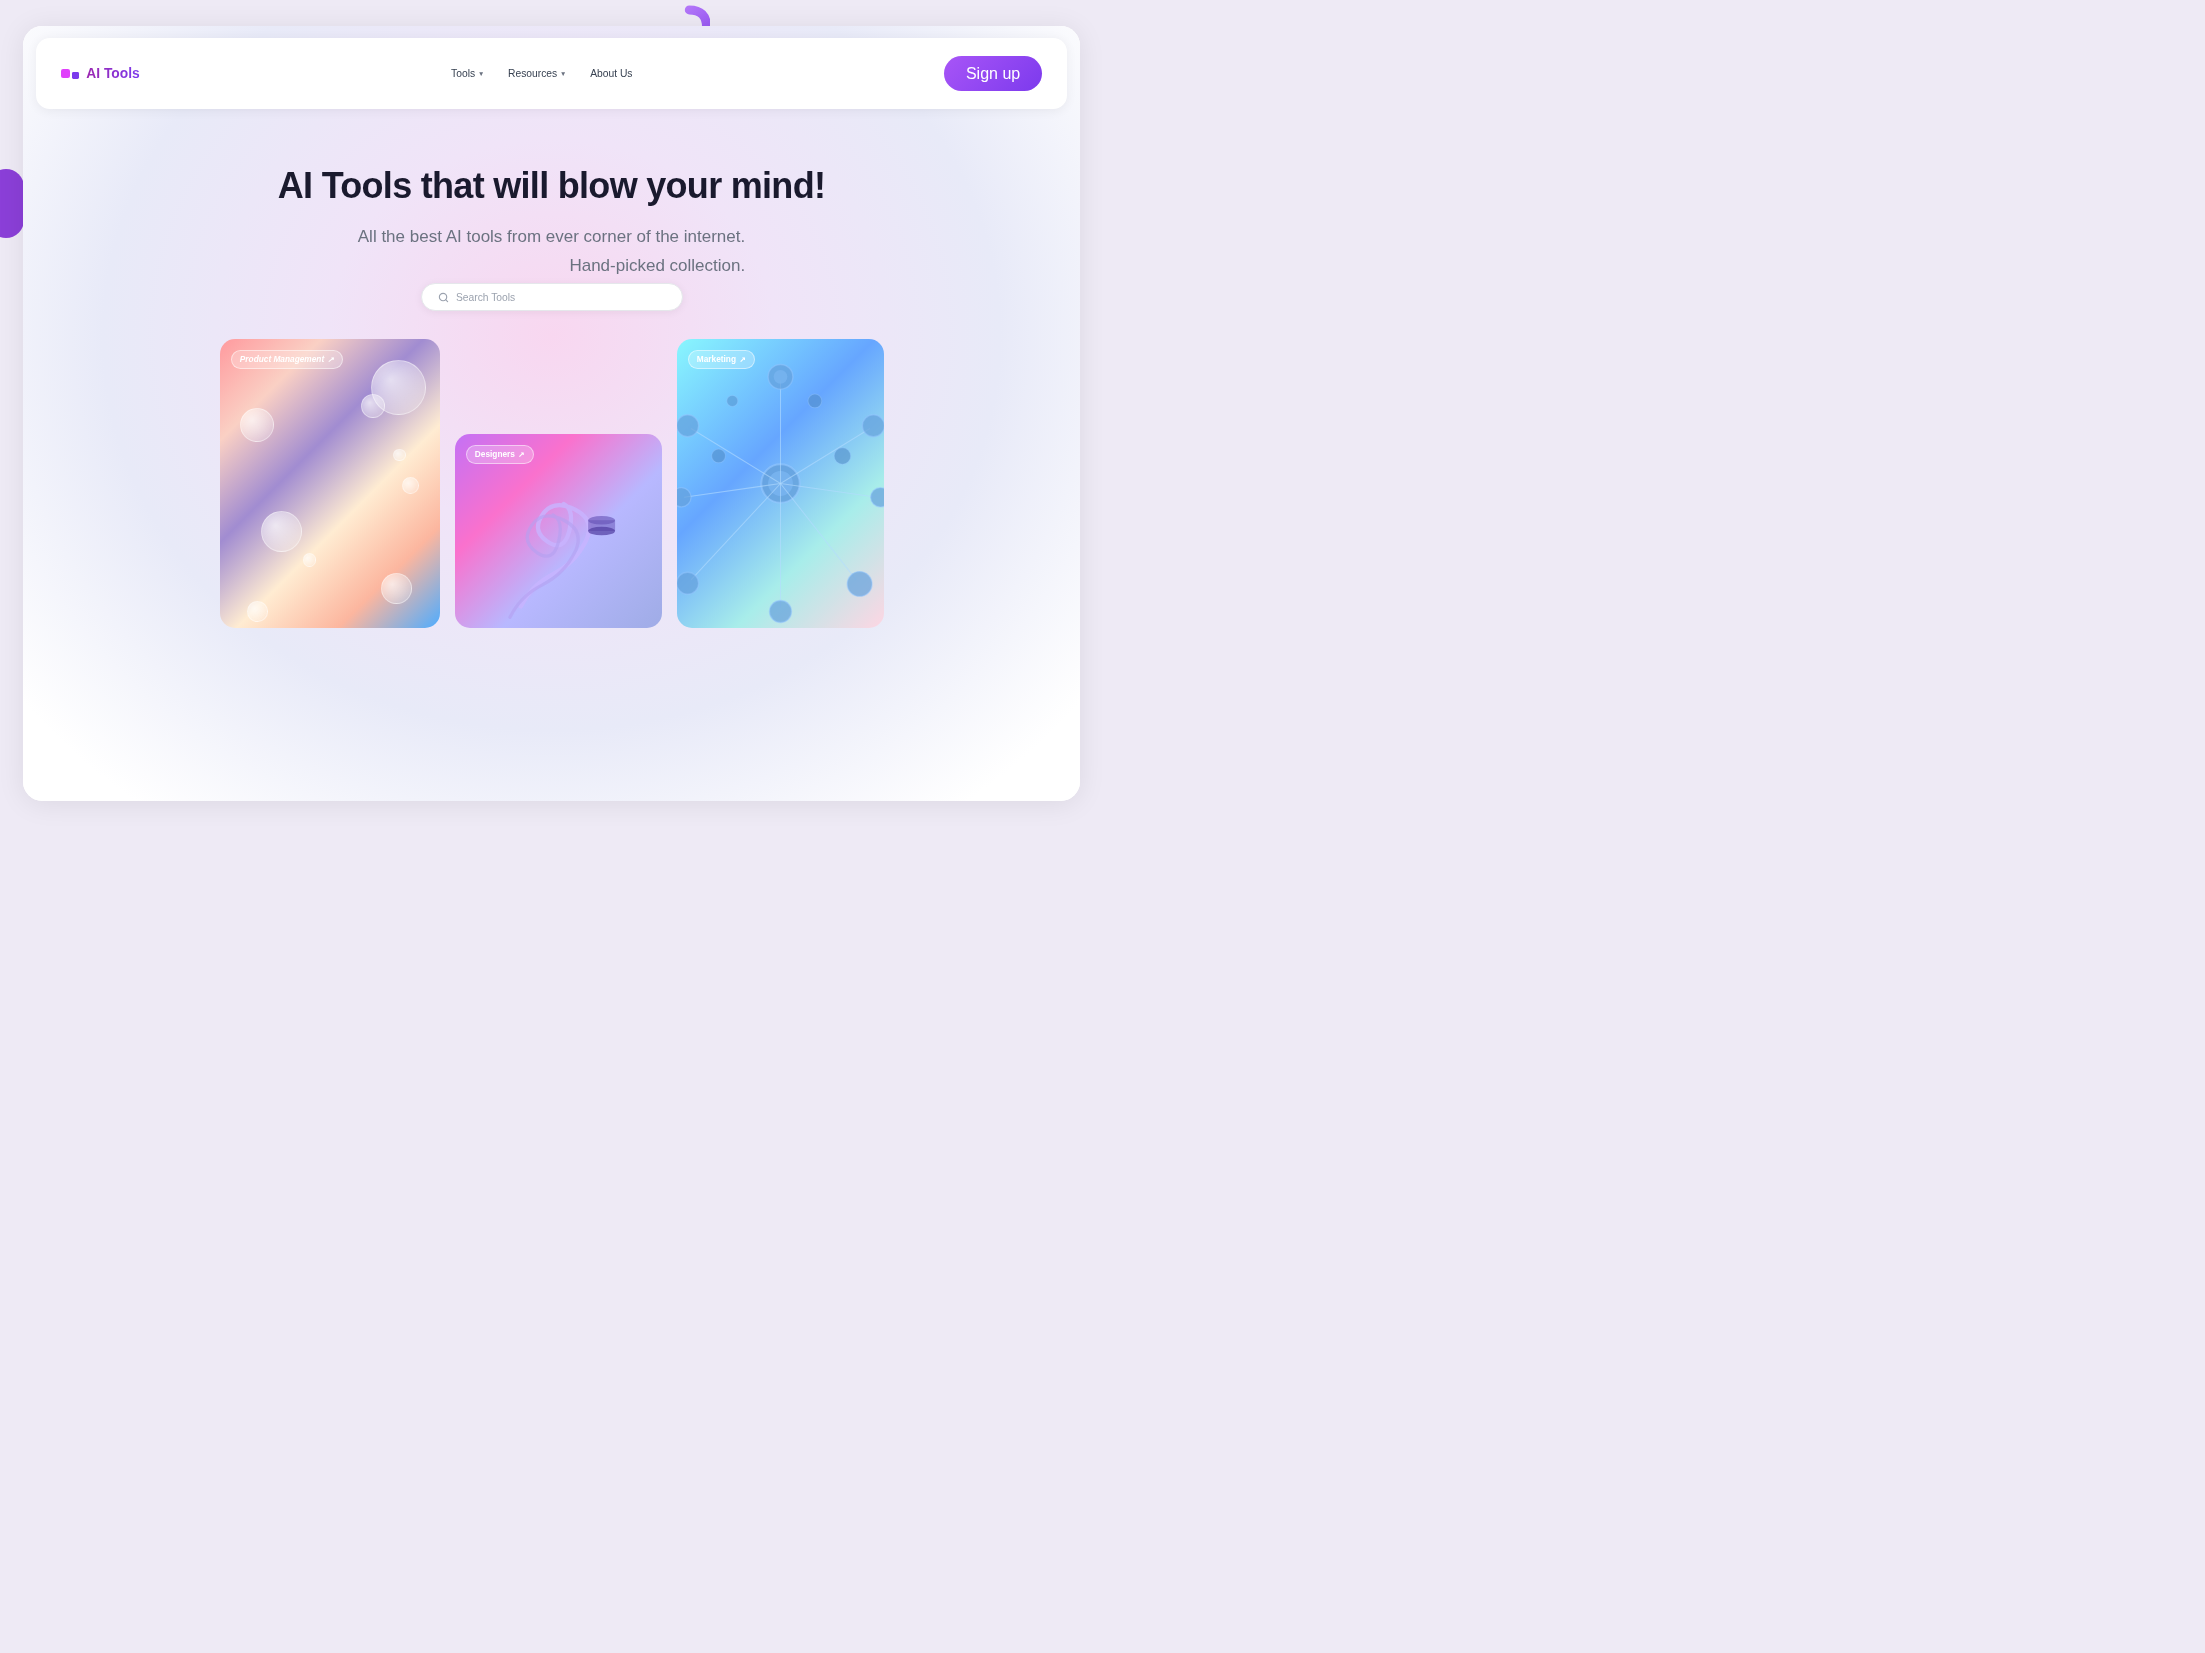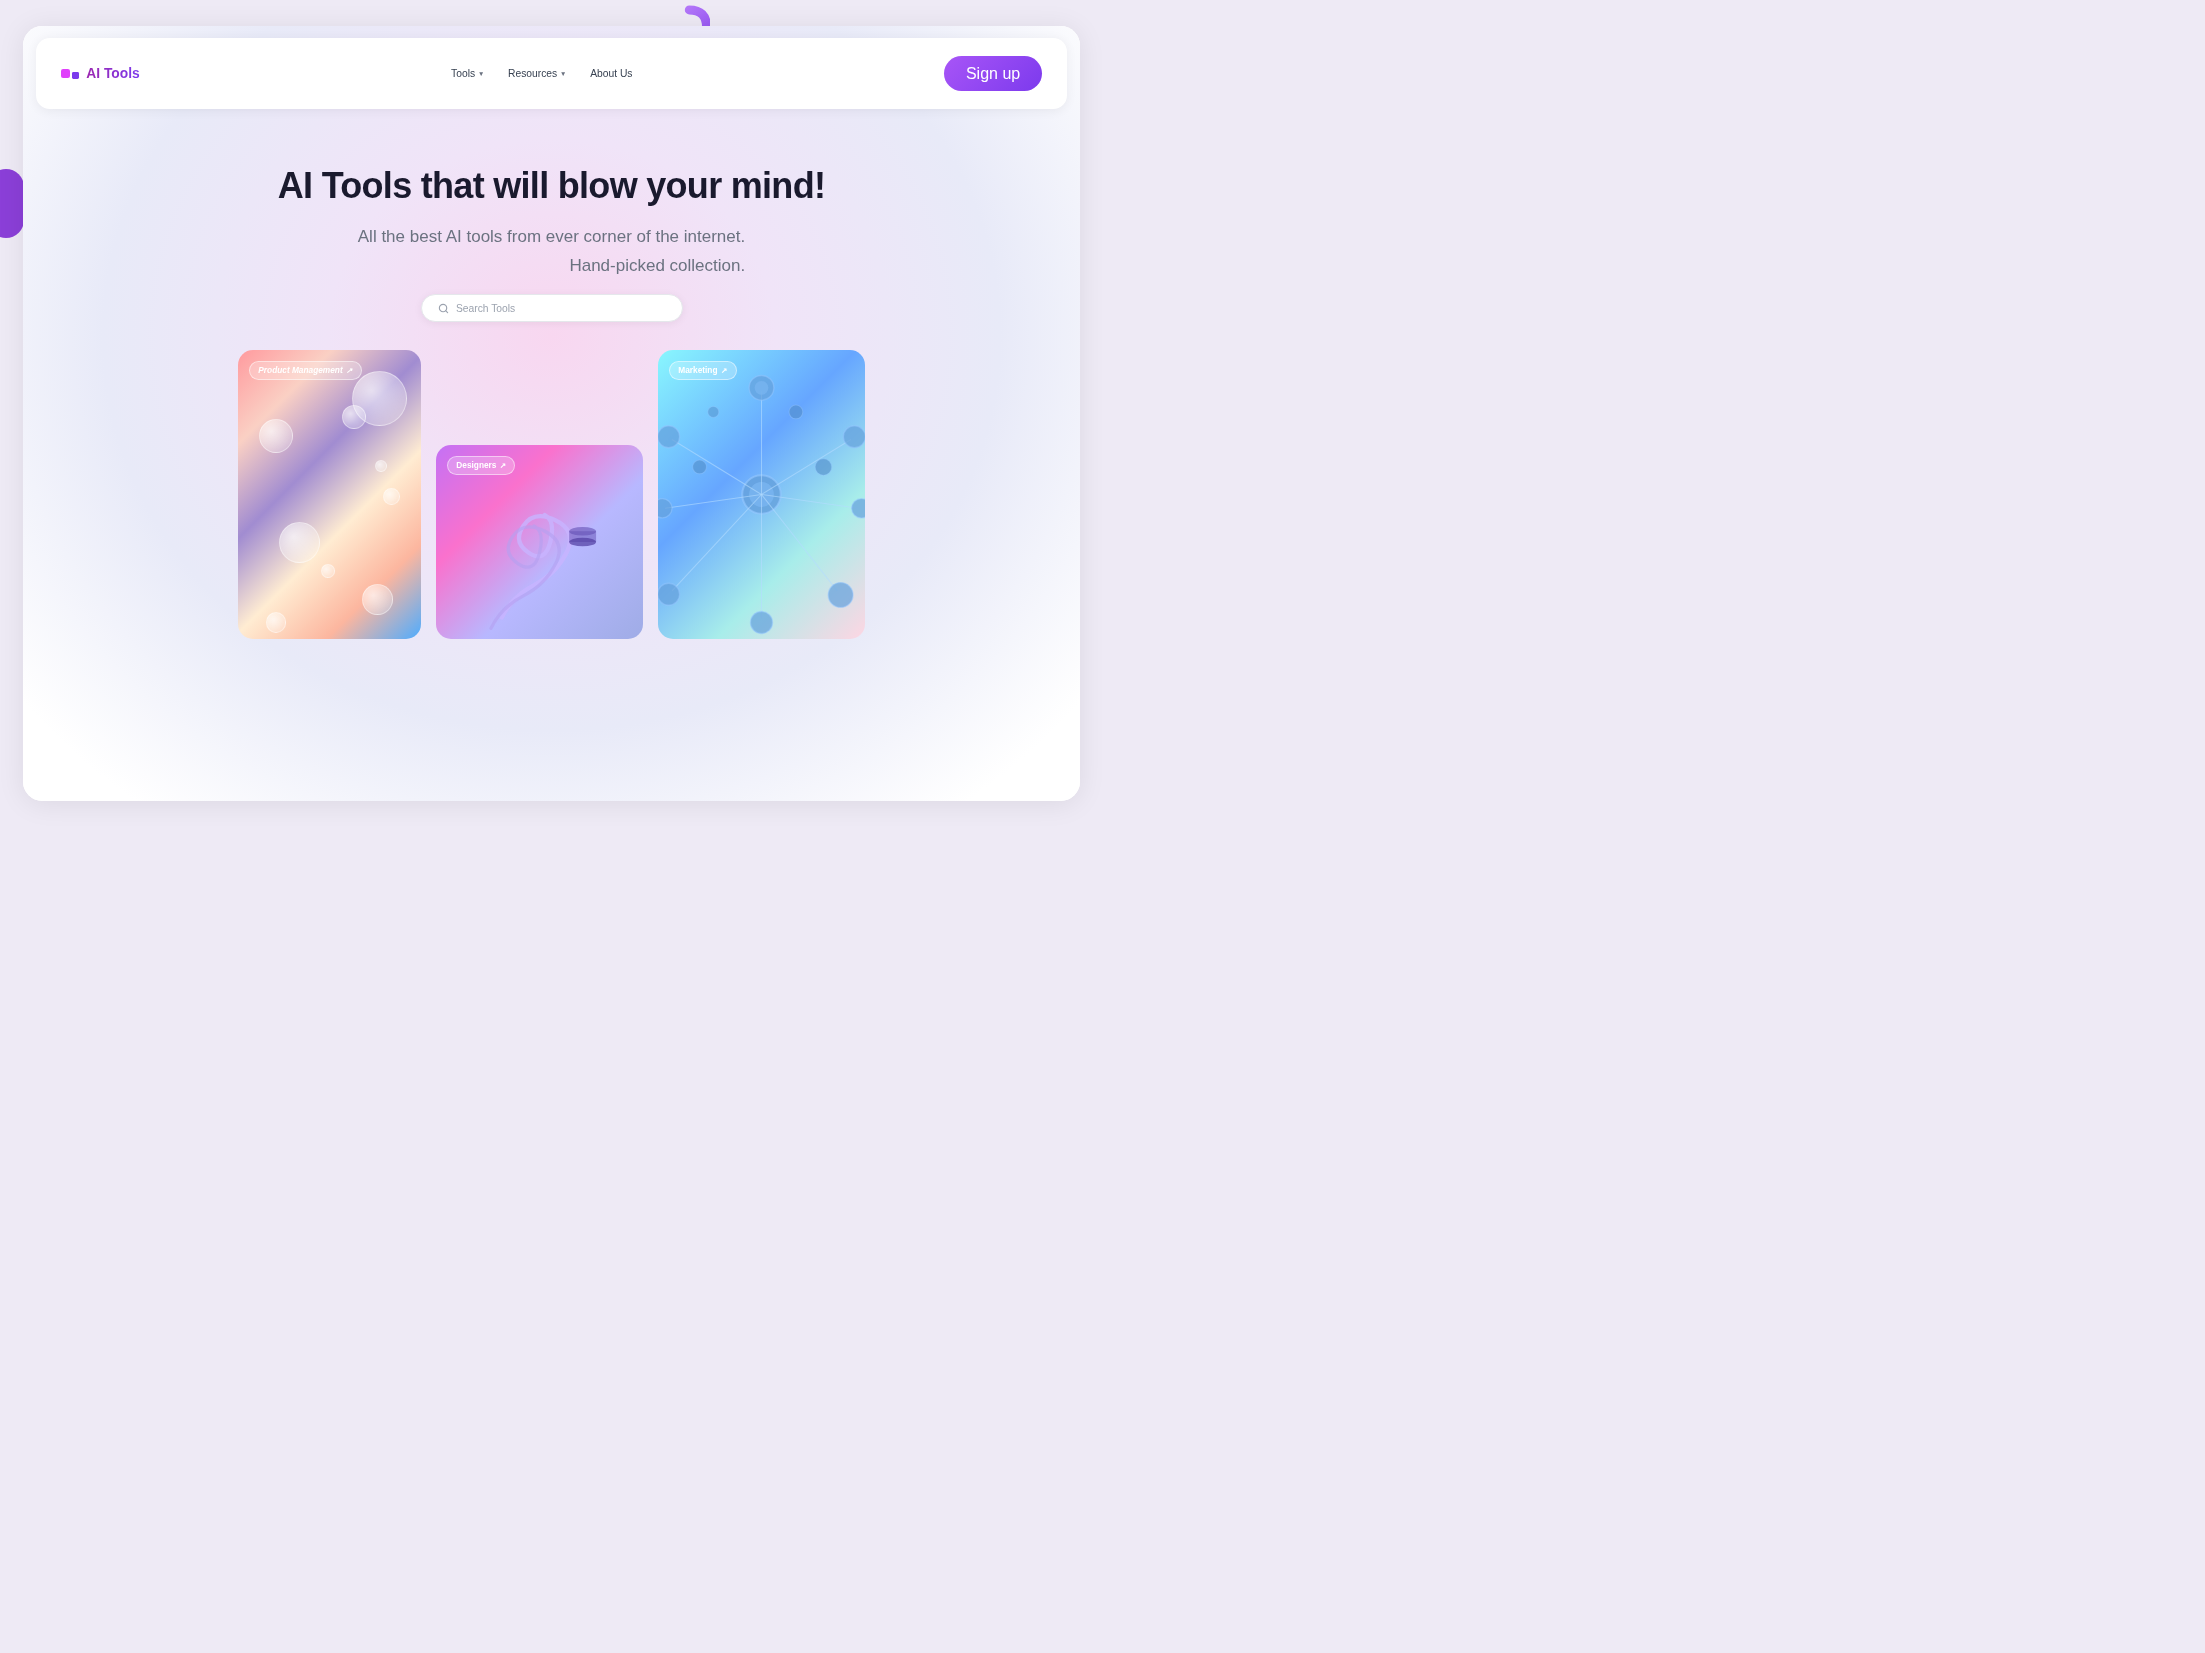--- a/index.html
+++ b/index.html
@@ -150,21 +150,21 @@
 
     .hero-subtitle {
       margin-top: 17px;
       font-size: 17px;
       color: #6b7280;
       text-align: right;
       line-height: 1.7;
     }
 
     .search-bar {
-      margin-top: 13px;
+      margin-top: 2px;
       display: flex;
       align-items: center;
       background: white;
       border: 1px solid #e5e7eb;
       border-radius: 34px;
       padding: 7.6px 16.5px;
       width: 262px;
       gap: 6.9px;
       box-shadow: 0 1.4px 8.3px rgba(0,0,0,0.06);
     }
@@ -221,21 +221,21 @@
       align-items: center;
       gap: 3.4px;
       backdrop-filter: blur(2.8px);
     }
 
     .card-arrow {
       font-size: 7.6px;
     }
 
     .card-left {
-      width: 183px;
+      width: 220px;
       height: 289px;
       font-style: italic;
     }
 
     .card-center {
       width: 207px;
       height: 194px;
       margin-bottom: 0;
     }
 

